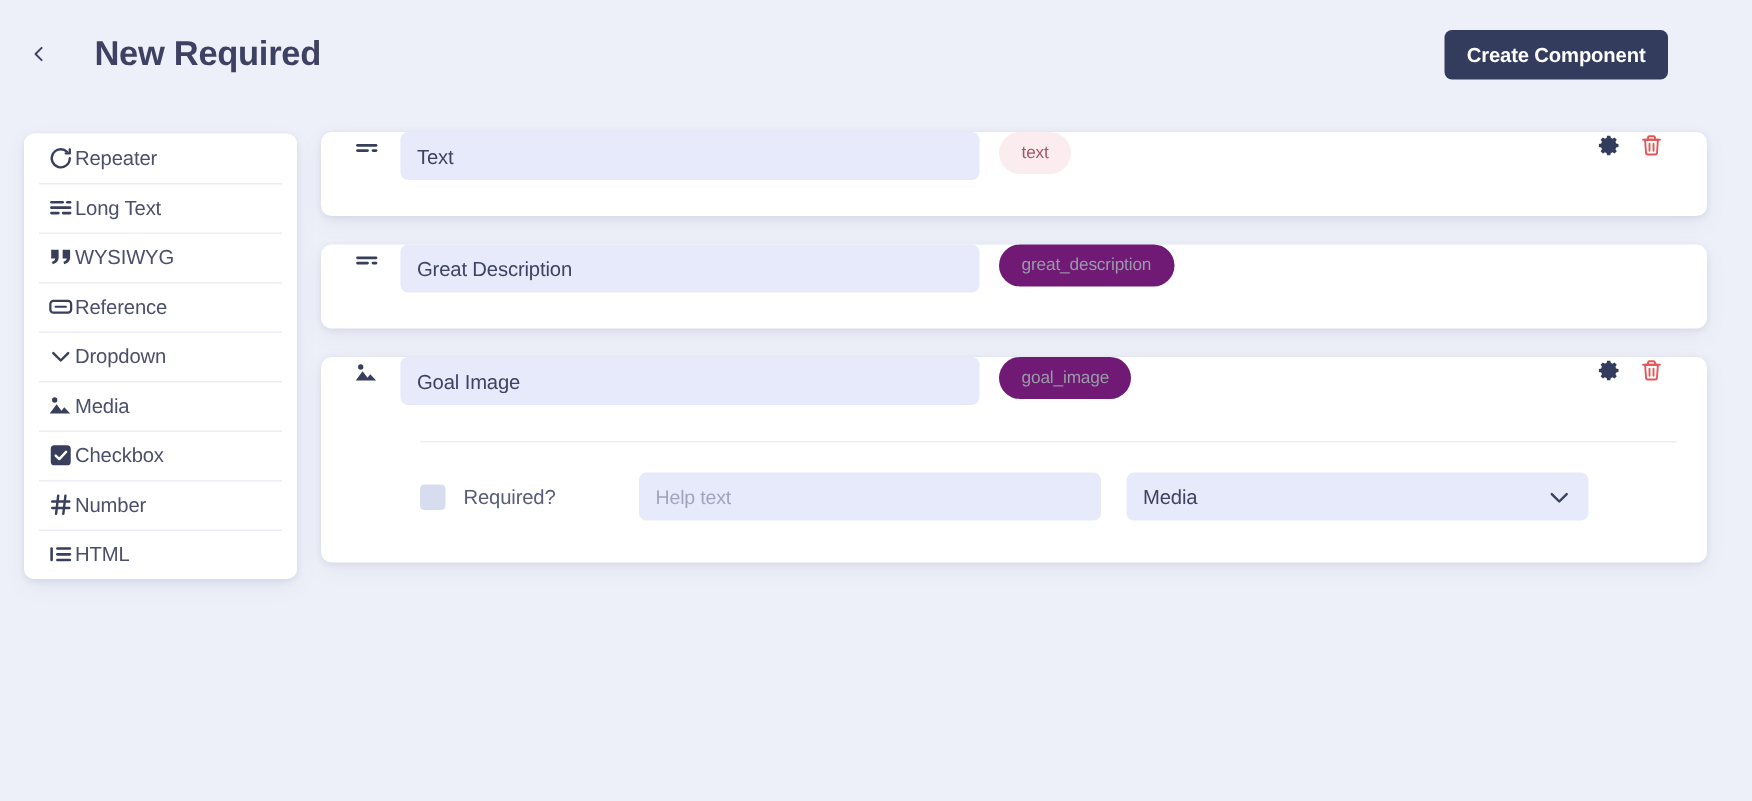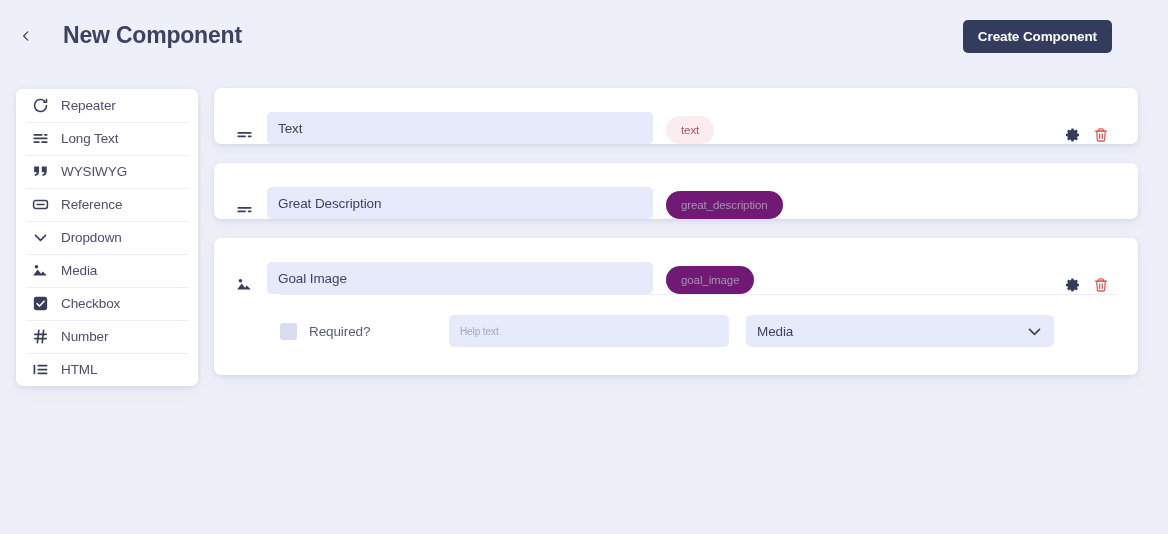--- a/index.html
+++ b/index.html
@@ -101,21 +101,20 @@
     height: 18px;
     display: flex;
     align-items: center;
     justify-content: flex-start;
     color: #383e5c;
     flex: 0 0 18px;
   }
   .sidebar-icon svg { display: block; }
 
   .sidebar-label {
-    margin-left: 11px;
     font-size: 13.5px;
     color: #4b4f6b;
     letter-spacing: -0.1px;
   }
 
   
   #fields {
     position: absolute;
     left: 214px;
     top: 88px;
@@ -125,21 +124,21 @@
   .field-card {
     background: #ffffff;
     border-radius: 7px;
     box-shadow: 0 1px 4px rgba(70,80,130,0.10), 0 5px 14px rgba(70,80,130,0.07);
     margin-bottom: 19px;
   }
 
   .field-main {
     height: 56px;
     display: flex;
-    align-items: flex-end;
+    align-items: flex-start;
     padding: 0 28px 0 20px;
   }
 
   .field-type-icon {
     width: 20px;
     height: 20px;
     flex: 0 0 20px;
     display: flex;
     align-items: center;
     justify-content: center;
@@ -229,32 +228,31 @@
   }
 
   .required-label {
     margin-left: 12px;
     font-size: 13.5px;
     color: #585d78;
     letter-spacing: -0.1px;
   }
 
   .help-text-input {
-    width: 280px;
+    width: 308px;
     height: 32px;
     background: #e7eafa;
     border: none;
     border-radius: 5px;
     padding: 0 11px;
     font-family: "Liberation Sans", sans-serif;
-    font-size: 10px;
+    font-size: 13px;
     color: #3e4263;
     letter-spacing: -0.1px;
     outline: none;
-    margin-left: 23px;
   }
   .help-text-input::placeholder { color: #a0a5bd; }
 
   .media-select-wrap {
     position: relative;
     margin-left: 17px;
     width: 308px;
     height: 32px;
   }
   .media-select {
@@ -290,21 +288,21 @@
 <div id="header">
 
   <div id="back-button">
     <span>
       <svg width="14" height="14" viewBox="0 0 24 24" fill="none" stroke="#3f4163" stroke-width="2.2" stroke-linecap="round" stroke-linejoin="round">
         <polyline points="15 5 8 12 15 19"></polyline>
       </svg>
     </span>
   </div>
 
-  <div id="page-title">New Component</div>
+  <div id="page-title">New Required</div>
 
   <button id="create-component-button">Create Component</button>
 </div>
 
 <div id="sidebar">
     <div class="sidebar-item">
       <span class="sidebar-icon">
         <svg width="17" height="17" viewBox="0 0 24 24" fill="none" stroke="currentColor" stroke-width="2.2" stroke-linecap="round" stroke-linejoin="round">
           <path d="M20.5 12a8.5 8.5 0 1 1-2.6-6.1"></path>
           <polyline points="20.5 3.6 20.5 7.4 16.7 7.4"></polyline>

